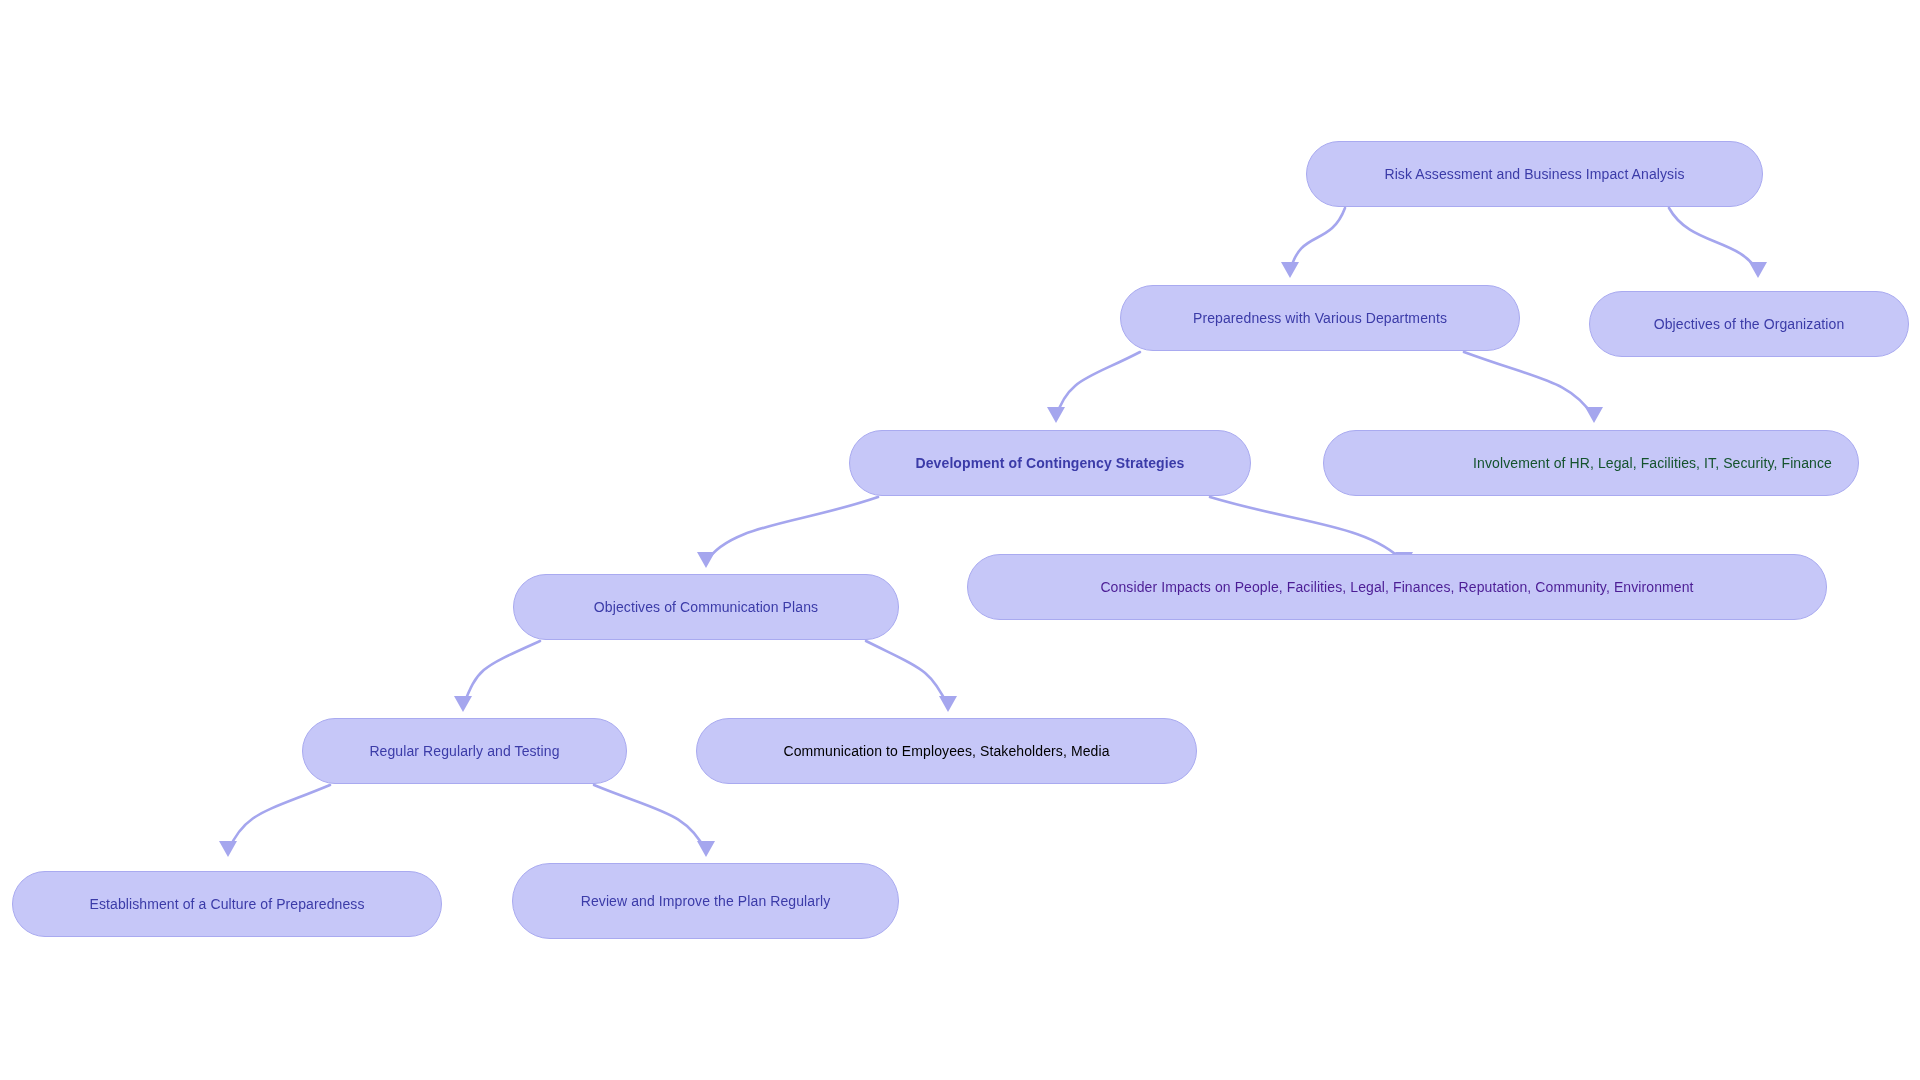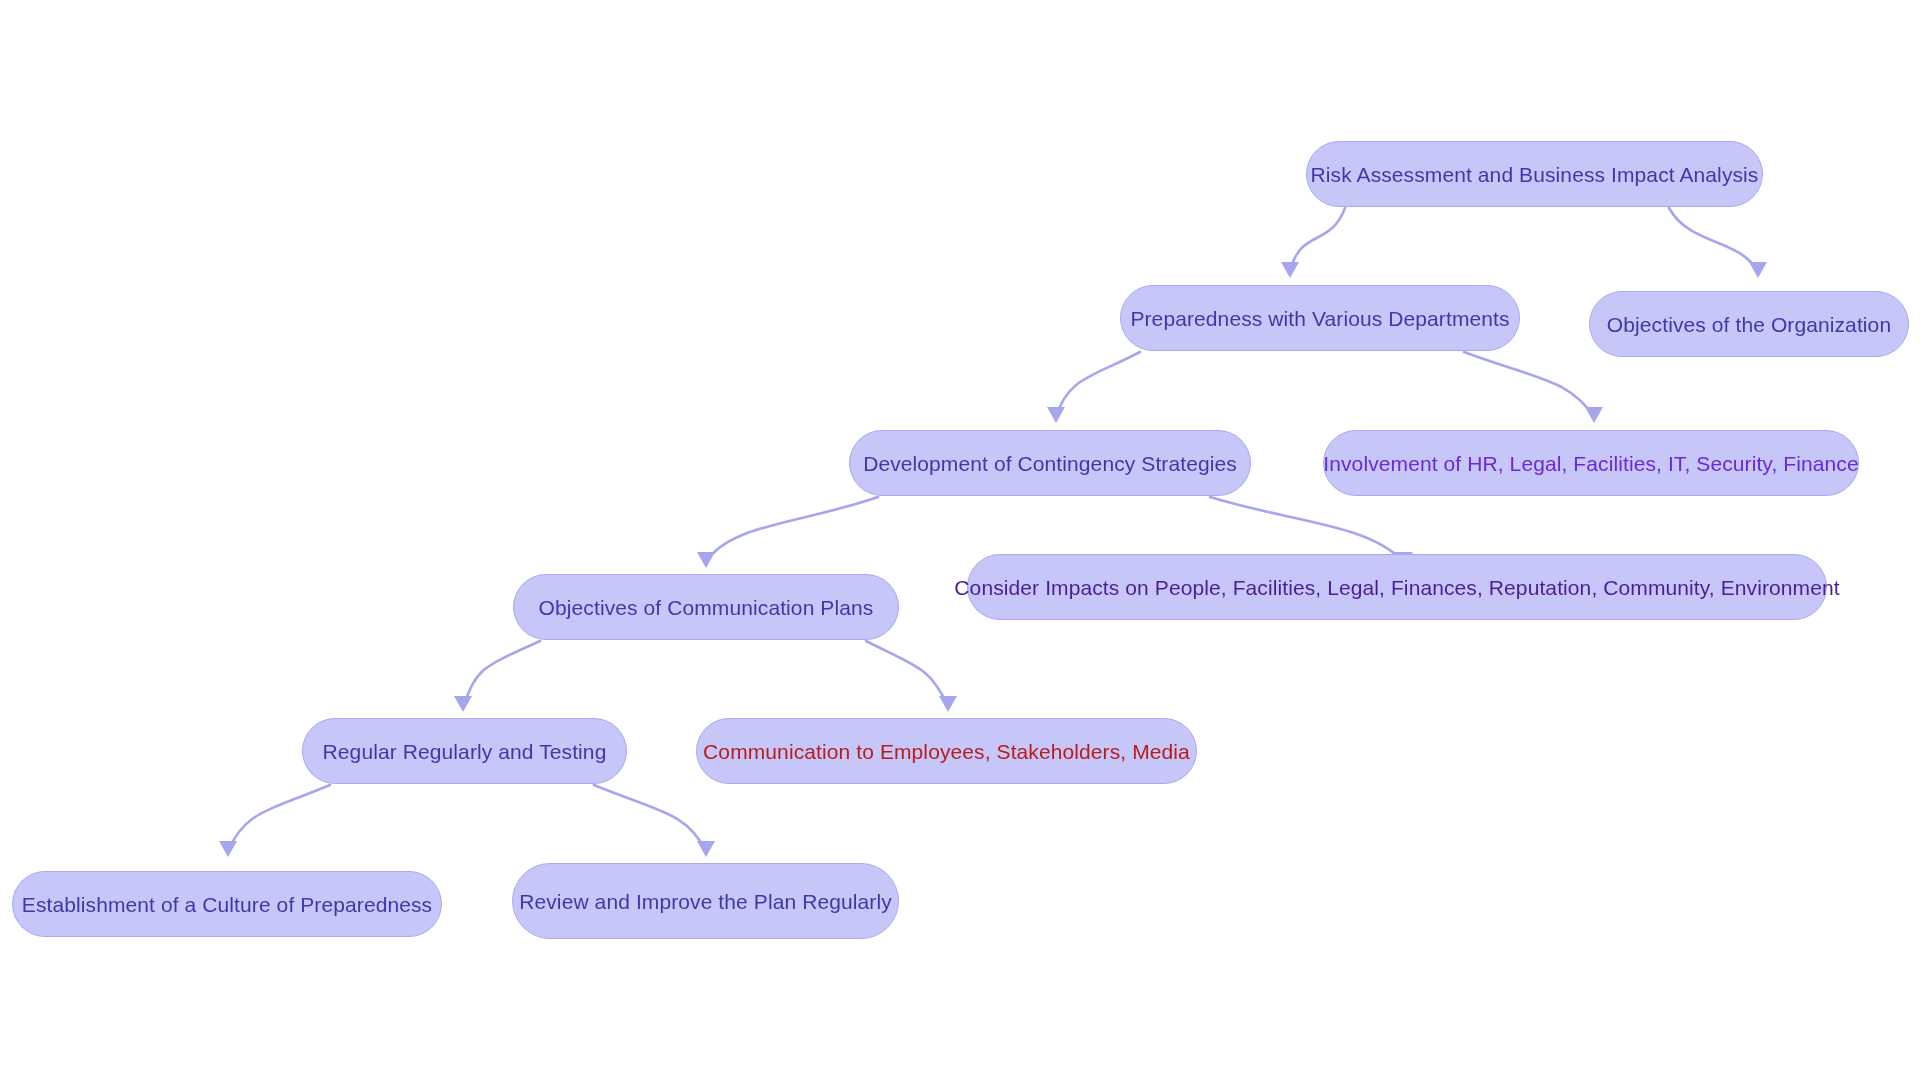--- a/index.html
+++ b/index.html
@@ -29,21 +29,21 @@
   .node {
     position: absolute;
     box-sizing: border-box;
     display: flex;
     align-items: center;
     justify-content: center;
     border-radius: 999px;
     background: #c6c7f8;
     border: 1.4px solid #a9aaf0;
     color: #3b3ba8;
-    font-size: 21px;
+    font-size: 14px;
     letter-spacing: 0.1px;
     white-space: nowrap;
     padding: 16px 26px;
     line-height: 1;
   }
   .node-label {
     display: block;
     pointer-events: none;
   }
 </style>
@@ -76,36 +76,36 @@
   <div id="node-layer">
       <div class="node" style="left: 1306px; top: 141px; width: 457px; height: 66px; background: rgb(198, 199, 248); border-color: rgb(169, 170, 240); color: rgb(59, 59, 168);">
         <span class="node-label">Risk Assessment and Business Impact Analysis</span>
       </div>
       <div class="node" style="left: 1120px; top: 285px; width: 400px; height: 66px; background: rgb(198, 199, 248); border-color: rgb(169, 170, 240); color: rgb(59, 59, 168);">
         <span class="node-label">Preparedness with Various Departments</span>
       </div>
       <div class="node" style="left: 1589px; top: 291px; width: 320px; height: 66px; background: rgb(198, 199, 248); border-color: rgb(169, 170, 240); color: rgb(59, 59, 168);">
         <span class="node-label">Objectives of the Organization</span>
       </div>
-      <div class="node" style="left: 849px; top: 430px; width: 402px; height: 66px; background: rgb(198, 199, 248); border-color: rgb(169, 170, 240); color: rgb(59, 59, 168);">
+      <div class="node" style="left: 849px; top: 430px; width: 402px; height: 66px; background: rgb(198, 199, 248); border-color: rgb(169, 170, 240); color: rgb(59, 59, 168); font-weight: bold;">
         <span class="node-label">Development of Contingency Strategies</span>
       </div>
-      <div class="node" style="left: 1323px; top: 430px; width: 536px; height: 66px; background: rgb(198, 199, 248); border-color: rgb(169, 170, 240); color: #6d28d9;">
+      <div class="node" style="left: 1323px; top: 430px; width: 536px; height: 66px; background: rgb(198, 199, 248); border-color: rgb(169, 170, 240); color: #14532d; justify-content: flex-end;">
         <span class="node-label">Involvement of HR, Legal, Facilities, IT, Security, Finance</span>
       </div>
       <div class="node" style="left: 513px; top: 574px; width: 386px; height: 66px; background: rgb(198, 199, 248); border-color: rgb(169, 170, 240); color: rgb(59, 59, 168);">
         <span class="node-label">Objectives of Communication Plans</span>
       </div>
       <div class="node" style="left: 967px; top: 554px; width: 860px; height: 66px; background: rgb(198, 199, 248); border-color: rgb(169, 170, 240); color: #4c1d95;">
         <span class="node-label">Consider Impacts on People, Facilities, Legal, Finances, Reputation, Community, Environment</span>
       </div>
       <div class="node" style="left: 302px; top: 718px; width: 325px; height: 66px; background: rgb(198, 199, 248); border-color: rgb(169, 170, 240); color: rgb(59, 59, 168);">
         <span class="node-label">Regular Regularly and Testing</span>
       </div>
-      <div class="node" style="left: 696px; top: 718px; width: 501px; height: 66px; background: rgb(198, 199, 248); border-color: rgb(169, 170, 240); color: #b91c1c;">
+      <div class="node" style="left: 696px; top: 718px; width: 501px; height: 66px; background: rgb(198, 199, 248); border-color: rgb(169, 170, 240); color: #000000;">
         <span class="node-label">Communication to Employees, Stakeholders, Media</span>
       </div>
       <div class="node" style="left: 12px; top: 863px; width: 430px; height: 66px; background: rgb(198, 199, 248); border-color: rgb(169, 170, 240); color: rgb(59, 59, 168); margin-top: 8px;">
         <span class="node-label">Establishment of a Culture of Preparedness</span>
       </div>
       <div class="node" style="left: 512px; top: 863px; width: 387px; height: 76px; background: rgb(198, 199, 248); border-color: rgb(169, 170, 240); color: rgb(59, 59, 168);">
         <span class="node-label">Review and Improve the Plan Regularly</span>
       </div>
     </div>
 </div>

